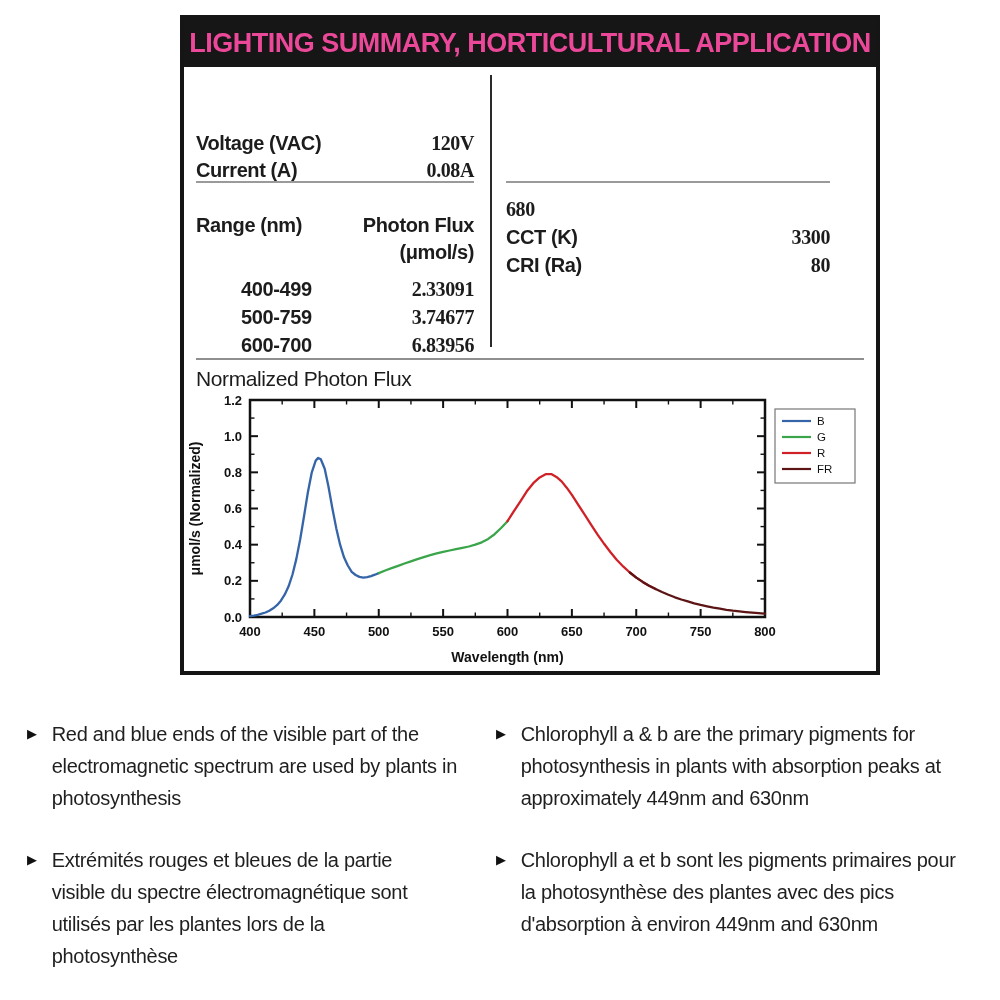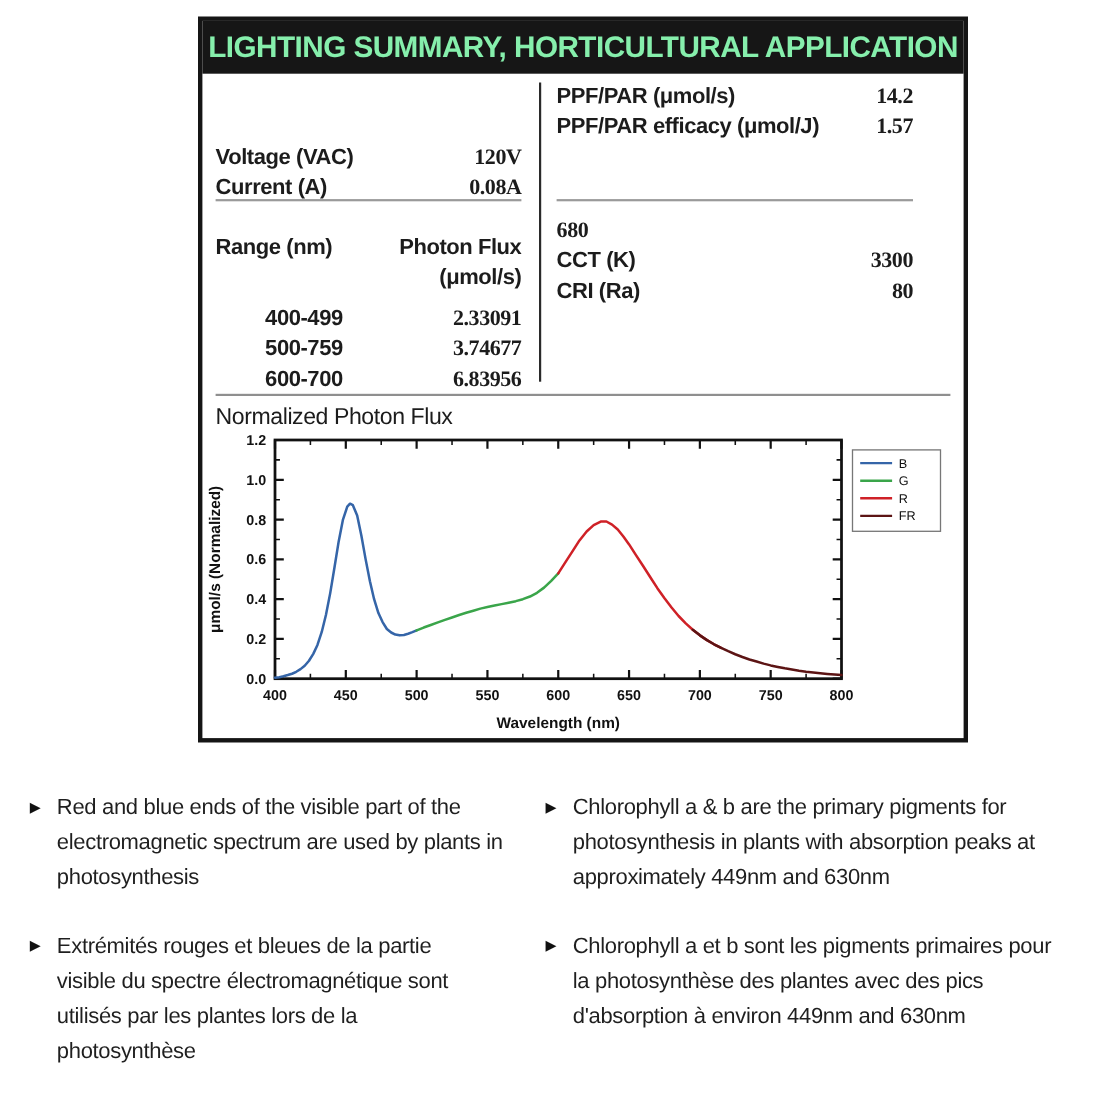--- a/index.html
+++ b/index.html
@@ -4,21 +4,21 @@
 <style>
   * { margin:0; padding:0; box-sizing:border-box; }
   body { background:#ffffff; font-family:"Liberation Sans","DejaVu Sans",sans-serif; color:#1c1c1c; }
   .sheet { position:relative; width:1000px; height:1000px; background:#fff; overflow:hidden; }
 
   .spec-box { position:absolute; left:180px; top:15px; width:700px; height:660px;
               border:4px solid #151515; background:#fff; }
 
   .panel-header { position:absolute; left:0; top:0; width:100%; height:48px; background:#161616;
                   display:flex; align-items:center; justify-content:center; }
-  .panel-header span { color:#86efac; font-weight:bold; font-size:27px; letter-spacing:-0.5px; white-space:nowrap; }
+  .panel-header span { color:#ec4899; font-weight:bold; font-size:27px; letter-spacing:-0.5px; white-space:nowrap; }
 
   .vdiv { position:absolute; left:306px; top:56px; width:2px; height:272px; background:#2a2a2a; }
   .hdiv { position:absolute; height:2px; background:#9a9a9a; }
   .hdiv.left  { left:12px;  top:162px; width:278px; }
   .hdiv.right { left:322px; top:162px; width:324px; }
   .hdiv.long  { left:12px;  top:339px; width:668px; background:#8f8f8f; }
 
   .col { position:absolute; font-weight:bold; font-size:20px; letter-spacing:-0.4px; }
   .col.electrical  { left:12px;  top:68px;  width:278px;margin-top:43px; }
   .col.ppf         { left:322px; top:56px;  width:324px; }
@@ -68,30 +68,20 @@
       <div class="spec-row">
         <span class="lbl">Voltage (VAC)</span>
         <span class="val">120V</span>
       </div>
       <div class="spec-row">
         <span class="lbl">Current (A)</span>
         <span class="val">0.08A</span>
       </div>
     </div>
 
-    <div class="col ppf">
-      <div class="spec-row">
-        <span class="lbl">PPF/PAR (μmol/s)</span>
-        <span class="val">14.2</span>
-      </div>
-      <div class="spec-row">
-        <span class="lbl">PPF/PAR efficacy (μmol/J)</span>
-        <span class="val">1.57</span>
-      </div>
-    </div>
 
     <div class="col fluxtable">
       <div class="flux-head">
         <span>Range (nm)</span>
         <span class="right">
           <span>Photon Flux</span><br>
           <span>(μmol/s)</span>
         </span>
       </div>
       <div class="flux-rows">

